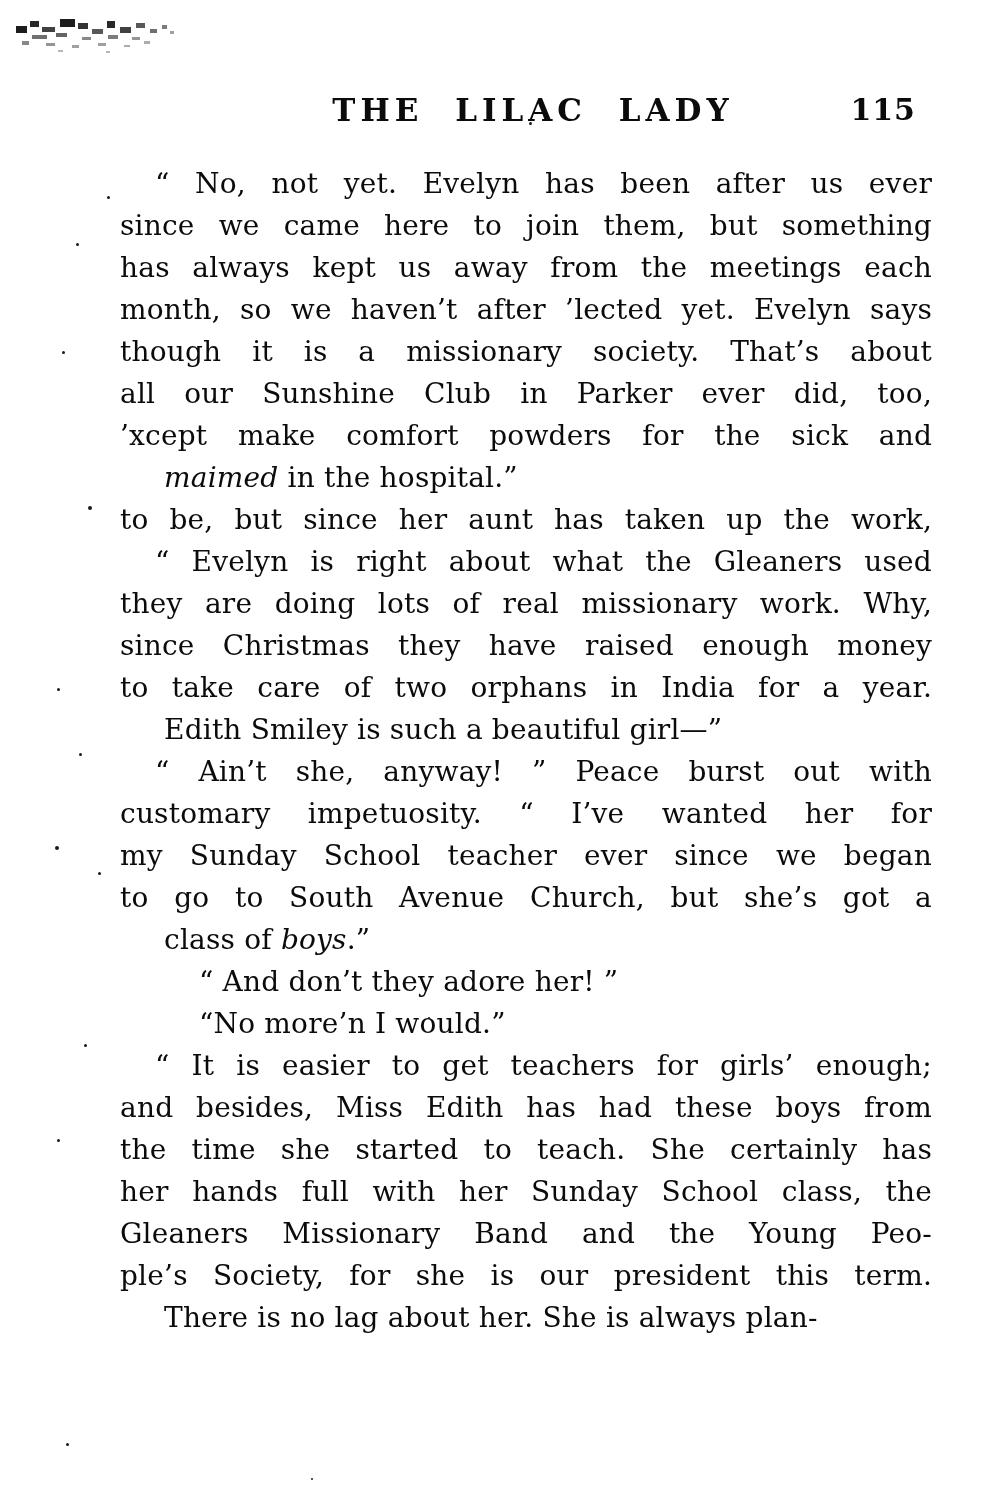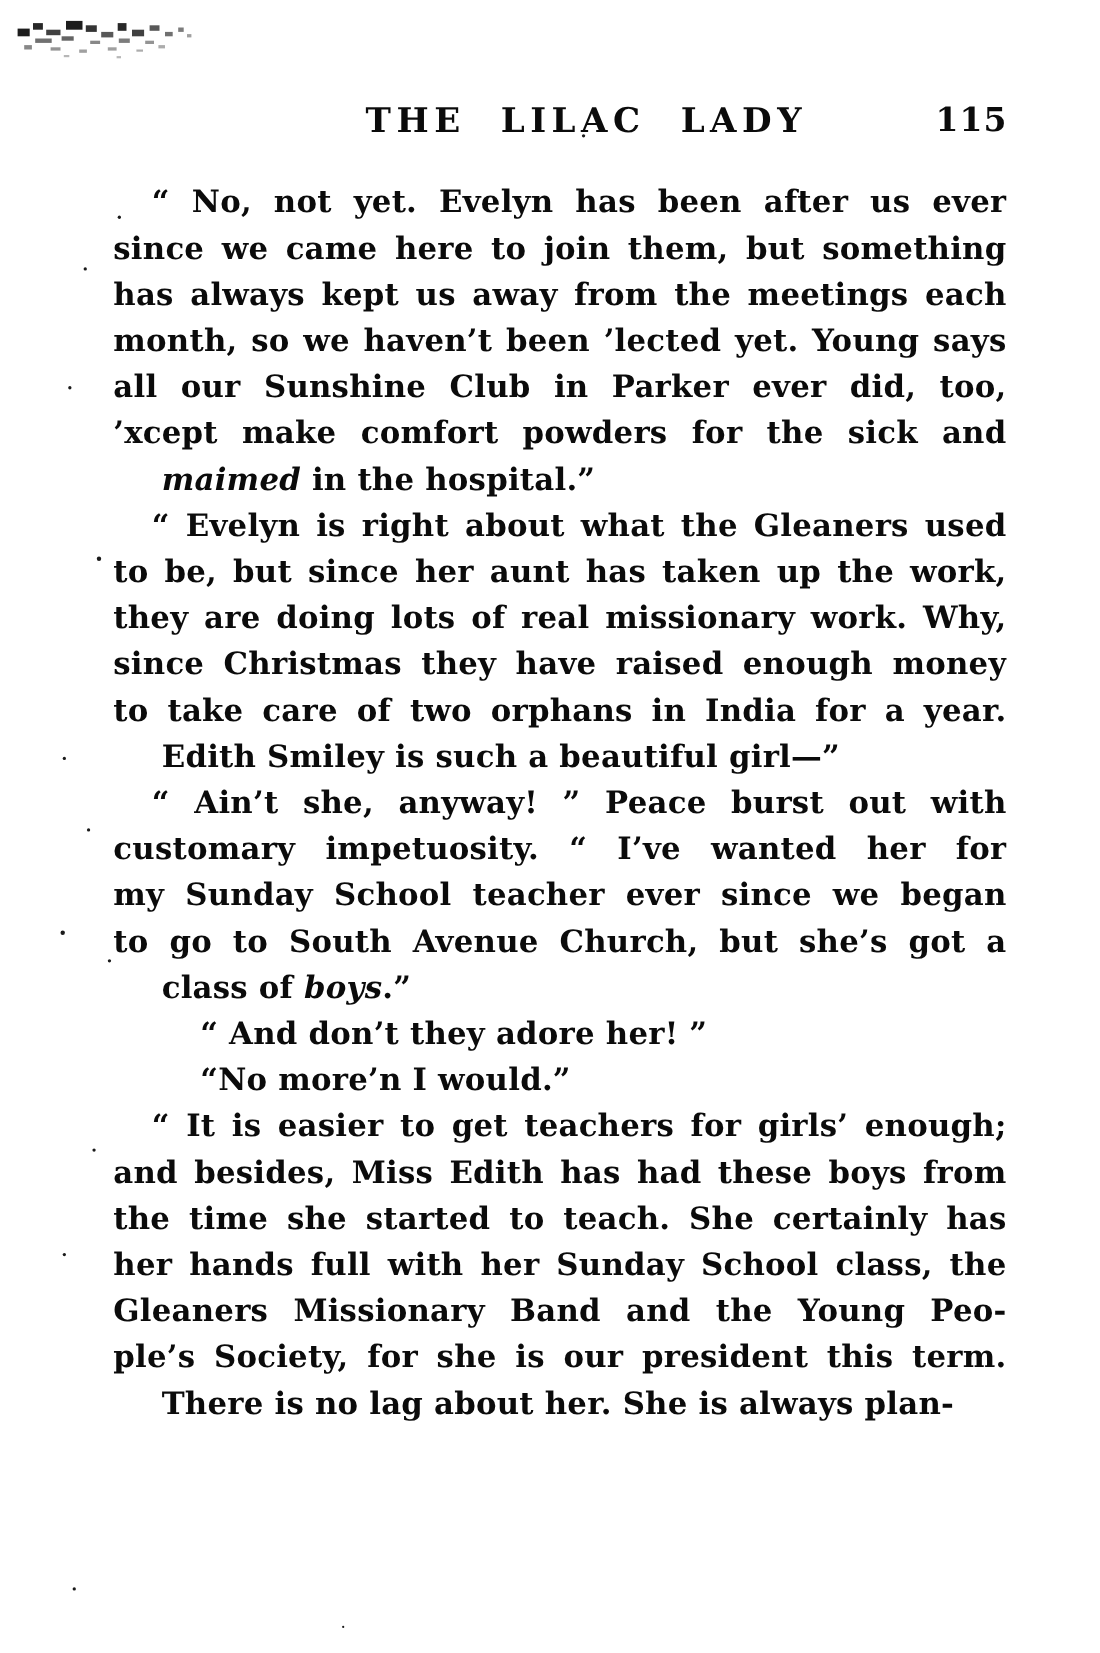--- a/index.html
+++ b/index.html
@@ -36,25 +36,25 @@
     position: absolute;
     right: 16px;
     top: 0;
     font-size: 30px;
     font-weight: bold;
     letter-spacing: 1px;
   }
   
   .text-block {
     position: absolute;
-    left: 103px;
+    left: 120px;
     top: 163px;
     width: 812px;
     font-size: 28px;
-    font-weight: bold;
+    font-weight: normal;
     line-height: 42px;
     letter-spacing: 0.2px;
   }
   .paragraph { margin: 0; }
   .line {
     text-align: justify;
     text-align-last: justify;
     white-space: normal;
     overflow: hidden;
     height: 42px;
@@ -131,28 +131,29 @@
   <div class="running-head">
     <div class="running-title">THE LILAC LADY</div>
     <div class="page-number">115</div>
   </div>
 
   <main class="text-block">
       <div class="paragraph">
         <div class="line first">“ No, not yet. Evelyn has been after us ever</div>
         <div class="line">since we came here to join them, but something</div>
         <div class="line">has always kept us away from the meetings each</div>
-        <div class="line">month, so we haven’t been ’lected yet. Young says</div>
+        <div class="line">month, so we haven’t after ’lected yet. Evelyn says</div>
+        <div class="line">though it is a missionary society. That’s about</div>
         <div class="line">all our Sunshine Club in Parker ever did, too,</div>
         <div class="line">’xcept make comfort powders for the sick and</div>
         <div class="line last"><i>maimed</i> in the hospital.”</div>
       </div>
       <div class="paragraph">
+        <div class="line">to be, but since her aunt has taken up the work,</div>
         <div class="line first">“ Evelyn is right about what the Gleaners used</div>
-        <div class="line">to be, but since her aunt has taken up the work,</div>
         <div class="line">they are doing lots of real missionary work. Why,</div>
         <div class="line">since Christmas they have raised enough money</div>
         <div class="line">to take care of two orphans in India for a year.</div>
         <div class="line last">Edith Smiley is such a beautiful girl—”</div>
       </div>
       <div class="paragraph">
         <div class="line first">“ Ain’t she, anyway! ” Peace burst out with</div>
         <div class="line">customary impetuosity. “ I’ve wanted her for</div>
         <div class="line">my Sunday School teacher ever since we began</div>
         <div class="line">to go to South Avenue Church, but she’s got a</div>

